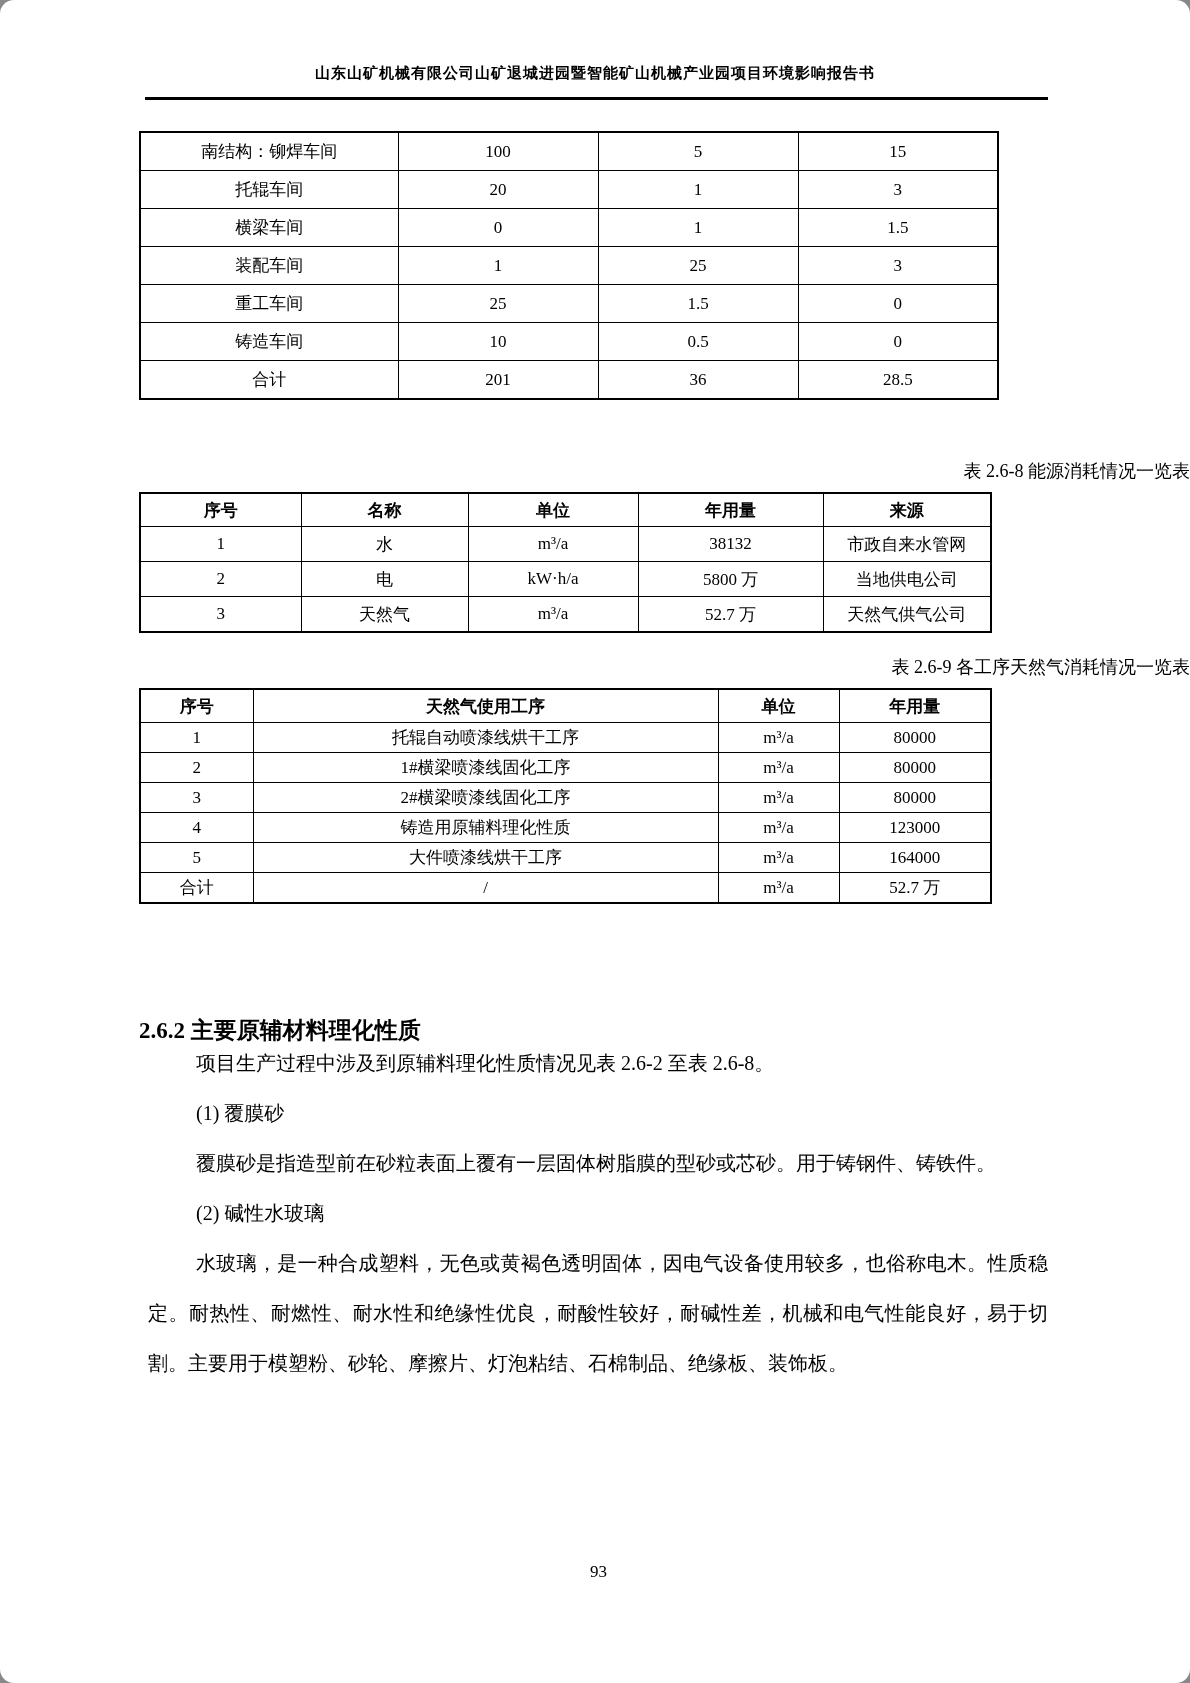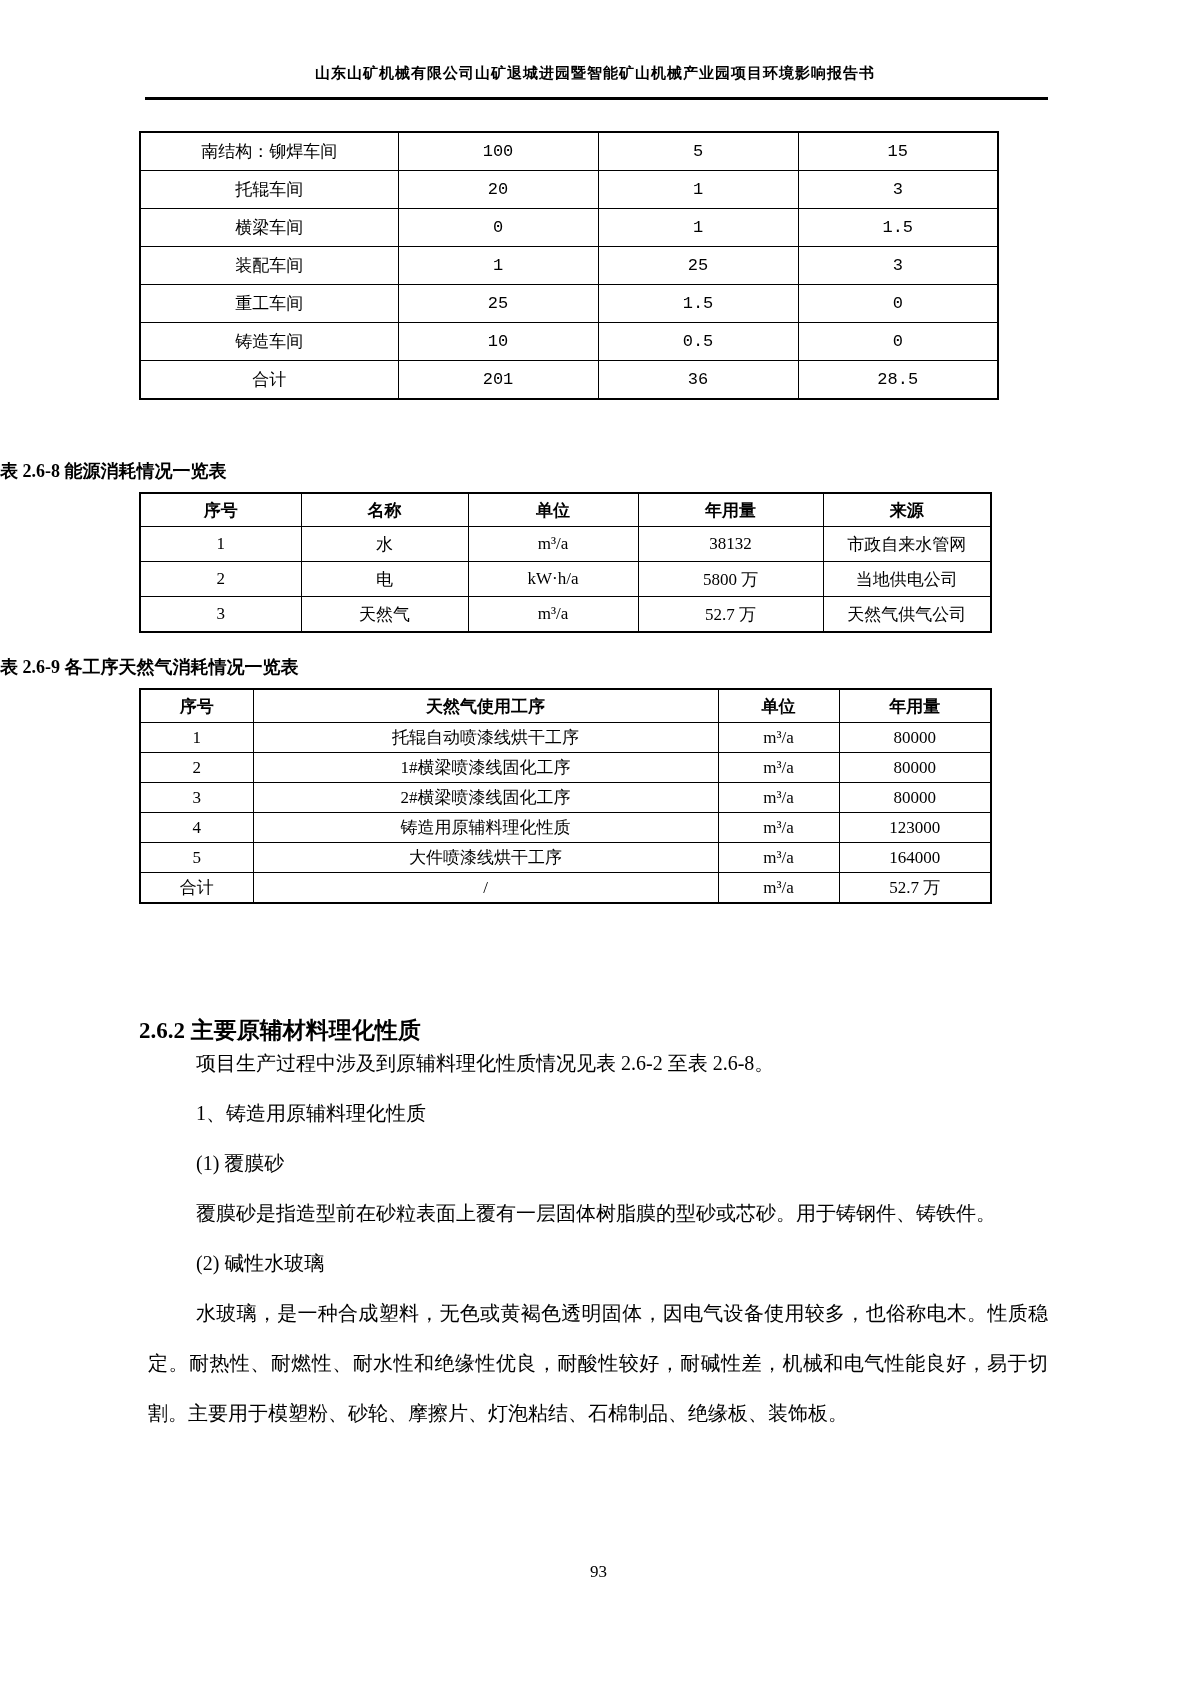--- a/index.html
+++ b/index.html
@@ -4,20 +4,21 @@
 <style>
   html,body{margin:0;padding:0;background:#888;}
   .page{
     position:relative;
     width:1190px;height:1683px;
     margin:0 auto;
     background:#ffffff;
     font-family:"Liberation Serif","DejaVu Serif",serif;
     color:#000;
     overflow:hidden;
+    border-radius:14px;
   }
   .doc-header-title{
     position:absolute;top:64px;left:0;right:0;
     text-align:center;
     font-size:15px;font-weight:bold;letter-spacing:1px;
   }
   .header-rule{
     position:absolute;top:97px;left:145px;width:903px;height:3px;
     background:#000;
   }
@@ -30,30 +31,30 @@
   table,td,th{border:1px solid #000;}
   table{border-width:2px;}
   td,th{
     text-align:center;vertical-align:middle;
     padding:0 4px;
     overflow:hidden;white-space:nowrap;
     font-weight:normal;
   }
   thead th{font-weight:bold;}
   .t-workshop{top:131px;left:139px;width:858px;}
-  .t-workshop td{height:37px;font-family:Liberation Mono, monospace;}
+  .t-workshop td{height:37px;}
   .t-energy{top:492px;left:139px;width:851px;}
   .t-energy th{height:32px;}
   .t-energy td{height:34px;}
   .t-gas{top:688px;left:139px;width:851px;}
   .t-gas th{height:32px;}
   .t-gas td{height:29px;}
   .tbl-title{
-    position:absolute;left:0;right:0;text-align:left;
-    font-size:18px;font-weight:bold;
+    position:absolute;left:0;right:0;text-align:right;
+    font-size:18px;font-weight:normal;
   }
   .tbl-title-energy{top:459px;}
   .tbl-title-gas{top:655px;}
   .section-heading{
     position:absolute;top:1015px;left:139px;
     font-size:23px;font-weight:bold;
   }
   .paragraphs{
     position:absolute;top:1038px;left:148px;width:900px;
     font-size:20px;line-height:50px;
@@ -228,21 +229,20 @@
           <td>m³/a</td>
           <td>52.7 万</td>
         </tr>
       </tbody>
   </table>
 
   <div class="section-heading">2.6.2 主要原辅材料理化性质</div>
 
   <div class="paragraphs">
       <p>项目生产过程中涉及到原辅料理化性质情况见表 2.6-2 至表 2.6-8。</p>
-      <p>1、铸造用原辅料理化性质</p>
       <p>(1) 覆膜砂</p>
       <p>覆膜砂是指造型前在砂粒表面上覆有一层固体树脂膜的型砂或芯砂。用于铸钢件、铸铁件。</p>
       <p>(2) 碱性水玻璃</p>
       <p>水玻璃，是一种合成塑料，无色或黄褐色透明固体，因电气设备使用较多，也俗称电木。性质稳定。耐热性、耐燃性、耐水性和绝缘性优良，耐酸性较好，耐碱性差，机械和电气性能良好，易于切割。主要用于模塑粉、砂轮、摩擦片、灯泡粘结、石棉制品、绝缘板、装饰板。</p>
     </div>
 
   <div class="page-number">93</div>
 
 </div>
 

